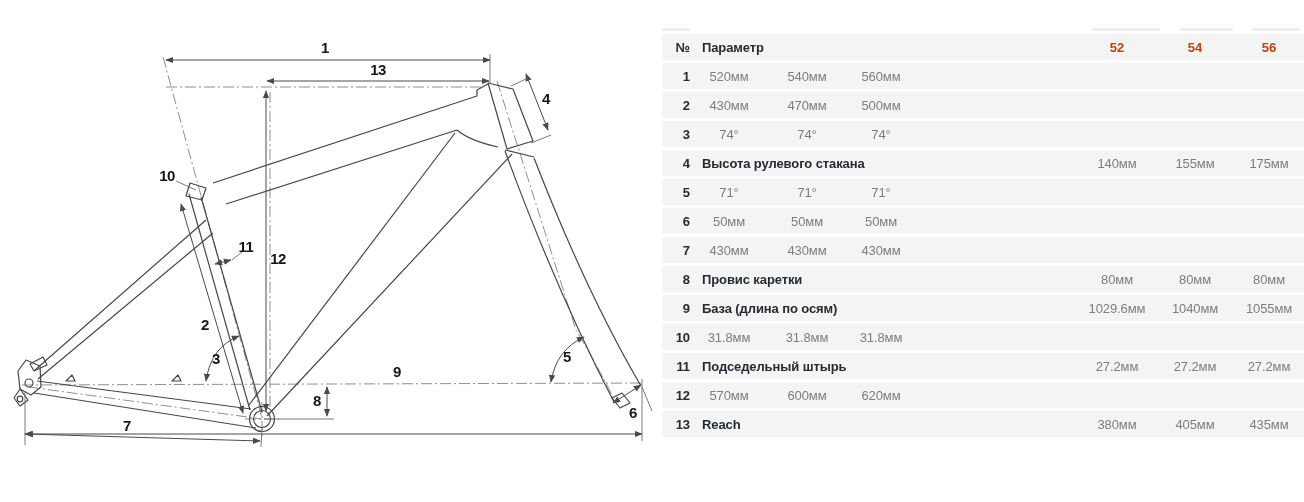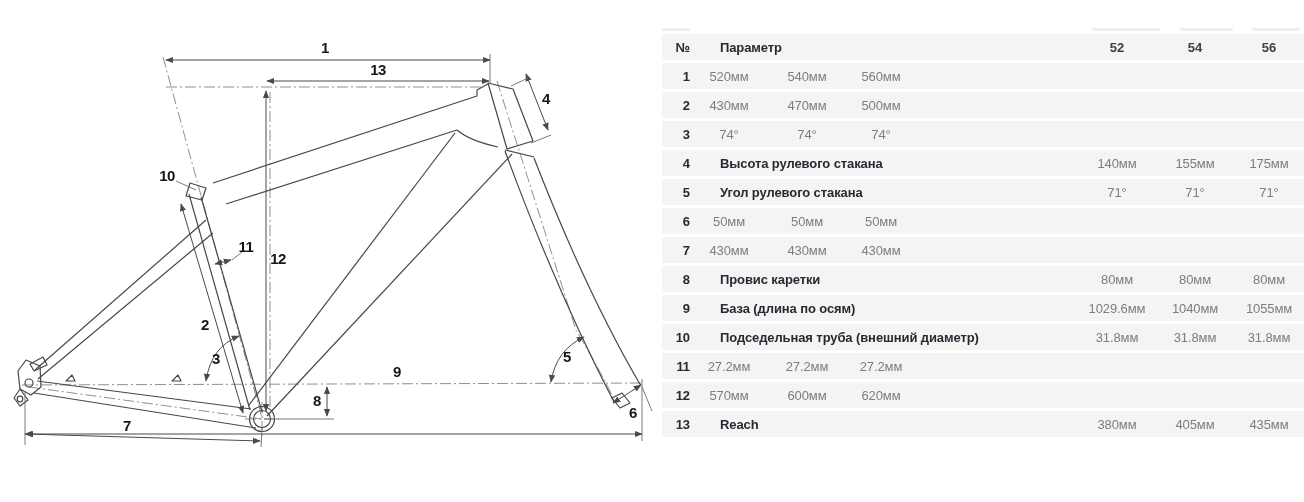--- a/index.html
+++ b/index.html
@@ -15,25 +15,25 @@
   .lbl{font-family:"Liberation Sans",sans-serif;font-weight:bold;font-size:15px;
        fill:#161616;text-anchor:middle;letter-spacing:-0.5px;}
   
   .geo-table{position:absolute;left:660px;top:0;width:644px;height:502px;
              font-size:13px;letter-spacing:-0.1px;}
   .remnant{position:absolute;top:28px;height:3px;background:#efefef;}
   .rows{position:absolute;left:2px;top:34px;right:0;}
   .trow{display:flex;align-items:center;height:26px;margin-bottom:3px;
         background:#f4f4f4;}
   .c-num{width:20px;margin-left:8px;text-align:right;font-weight:bold;color:#262a32;}
-  .c-param{flex:1;margin-left:30px;font-weight:bold;color:#262a32;
+  .c-param{flex:1;margin-left:12px;font-weight:bold;color:#262a32;
            white-space:nowrap;overflow:hidden;}
   .c-val{width:78px;text-align:center;color:#7d7d7d;white-space:nowrap;}
   .c-val-last{width:70px;}
-  .thead .c-val{color:#404040;font-weight:bold;}
+  .thead .c-val{color:#c2410c;font-weight:bold;}
 </style>
 </head>
 <body>
 
 <div class="stage">
 
   <svg class="diagram" viewBox="0 0 660 502">
     <defs>
       <marker id="arr" viewBox="0 0 10 10" refX="9" refY="5" markerWidth="8" markerHeight="8" orient="auto-start-reverse">
         <path d="M0,1 L10,5 L0,9 z" fill="#4a4a4a"></path>
@@ -157,21 +157,20 @@
       </div>
       <div class="trow">
         <div class="c-num">4</div>
         <div class="c-param">Высота рулевого стакана</div>
         <div class="c-val">140мм</div>
         <div class="c-val">155мм</div>
         <div class="c-val c-val-last">175мм</div>
       </div>
       <div class="trow">
         <div class="c-num">5</div>
-        <div class="c-param">Угол рулевого стакана</div>
         <div class="c-val">71°</div>
         <div class="c-val">71°</div>
         <div class="c-val c-val-last">71°</div>
       </div>
       <div class="trow">
         <div class="c-num">6</div>
         <div class="c-val">50мм</div>
         <div class="c-val">50мм</div>
         <div class="c-val c-val-last">50мм</div>
       </div>
@@ -190,27 +189,27 @@
       </div>
       <div class="trow">
         <div class="c-num">9</div>
         <div class="c-param">База (длина по осям)</div>
         <div class="c-val">1029.6мм</div>
         <div class="c-val">1040мм</div>
         <div class="c-val c-val-last">1055мм</div>
       </div>
       <div class="trow">
         <div class="c-num">10</div>
-        <div class="c-param">Подседельная труба (внешний диаметр)</div>
         <div class="c-val">31.8мм</div>
         <div class="c-val">31.8мм</div>
         <div class="c-val c-val-last">31.8мм</div>
       </div>
       <div class="trow">
         <div class="c-num">11</div>
+        <div class="c-param">Подседельный штырь</div>
         <div class="c-val">27.2мм</div>
         <div class="c-val">27.2мм</div>
         <div class="c-val c-val-last">27.2мм</div>
       </div>
       <div class="trow">
         <div class="c-num">12</div>
         <div class="c-val">570мм</div>
         <div class="c-val">600мм</div>
         <div class="c-val c-val-last">620мм</div>
       </div>

